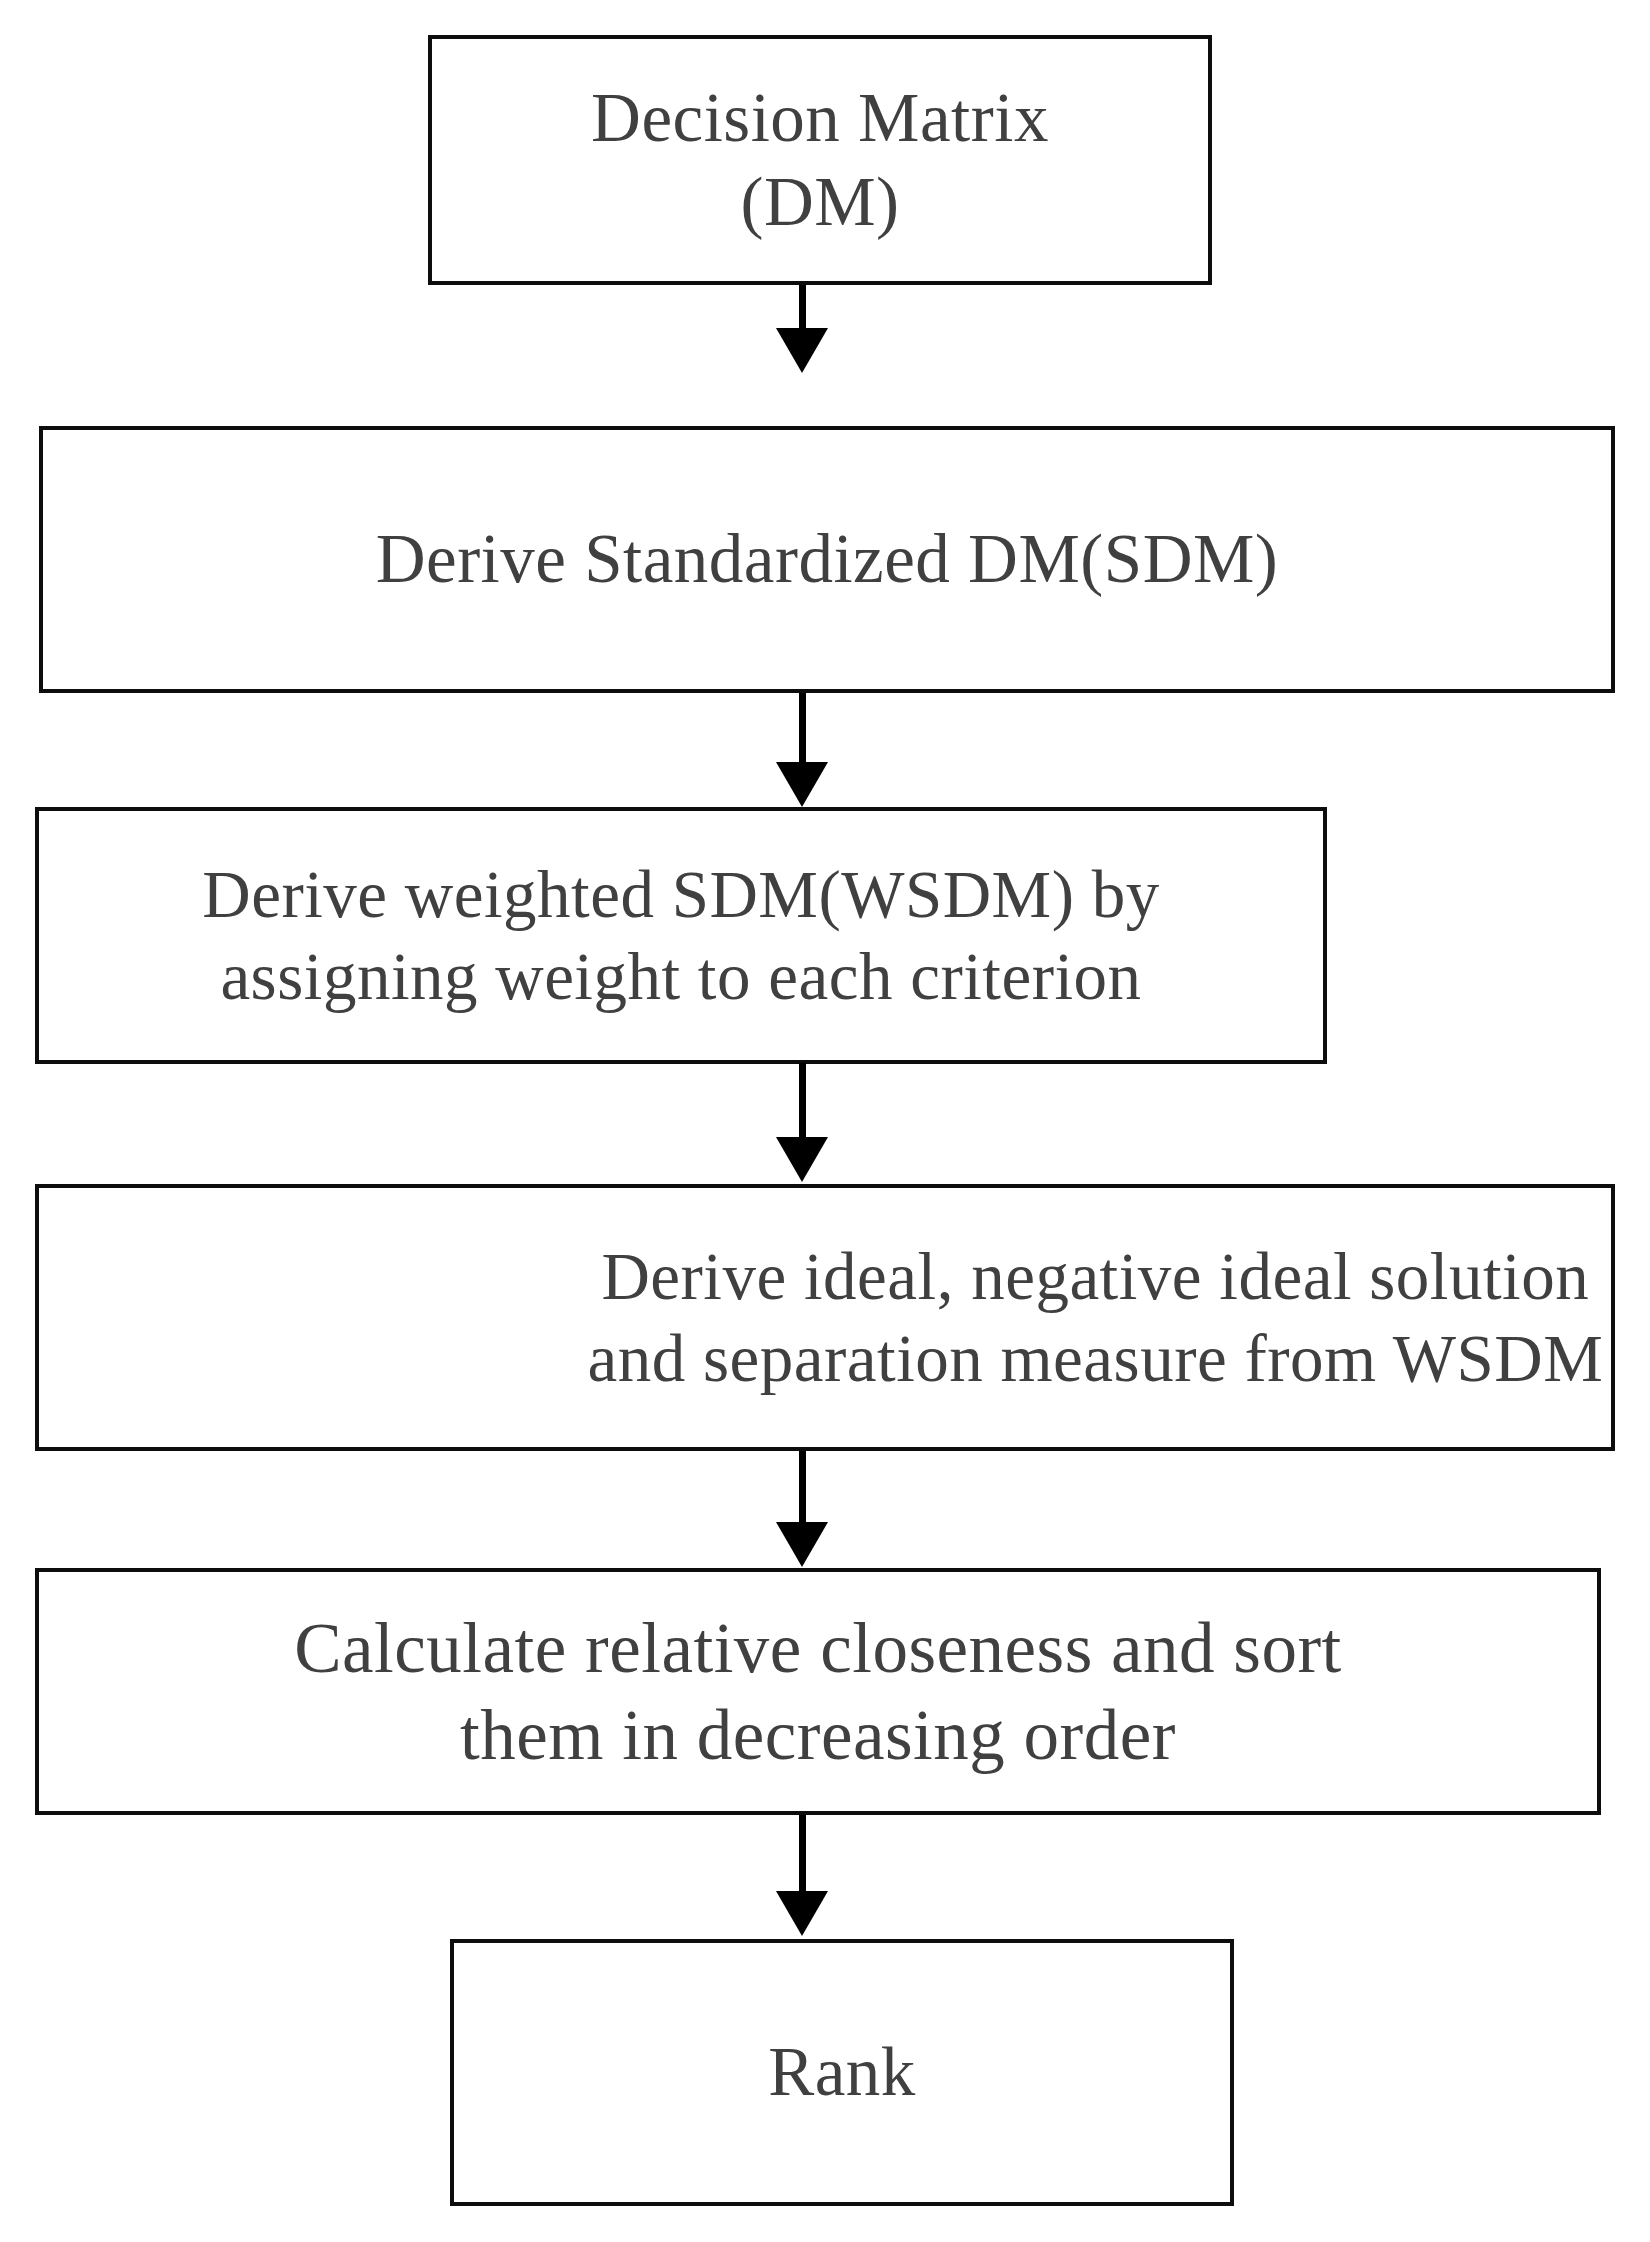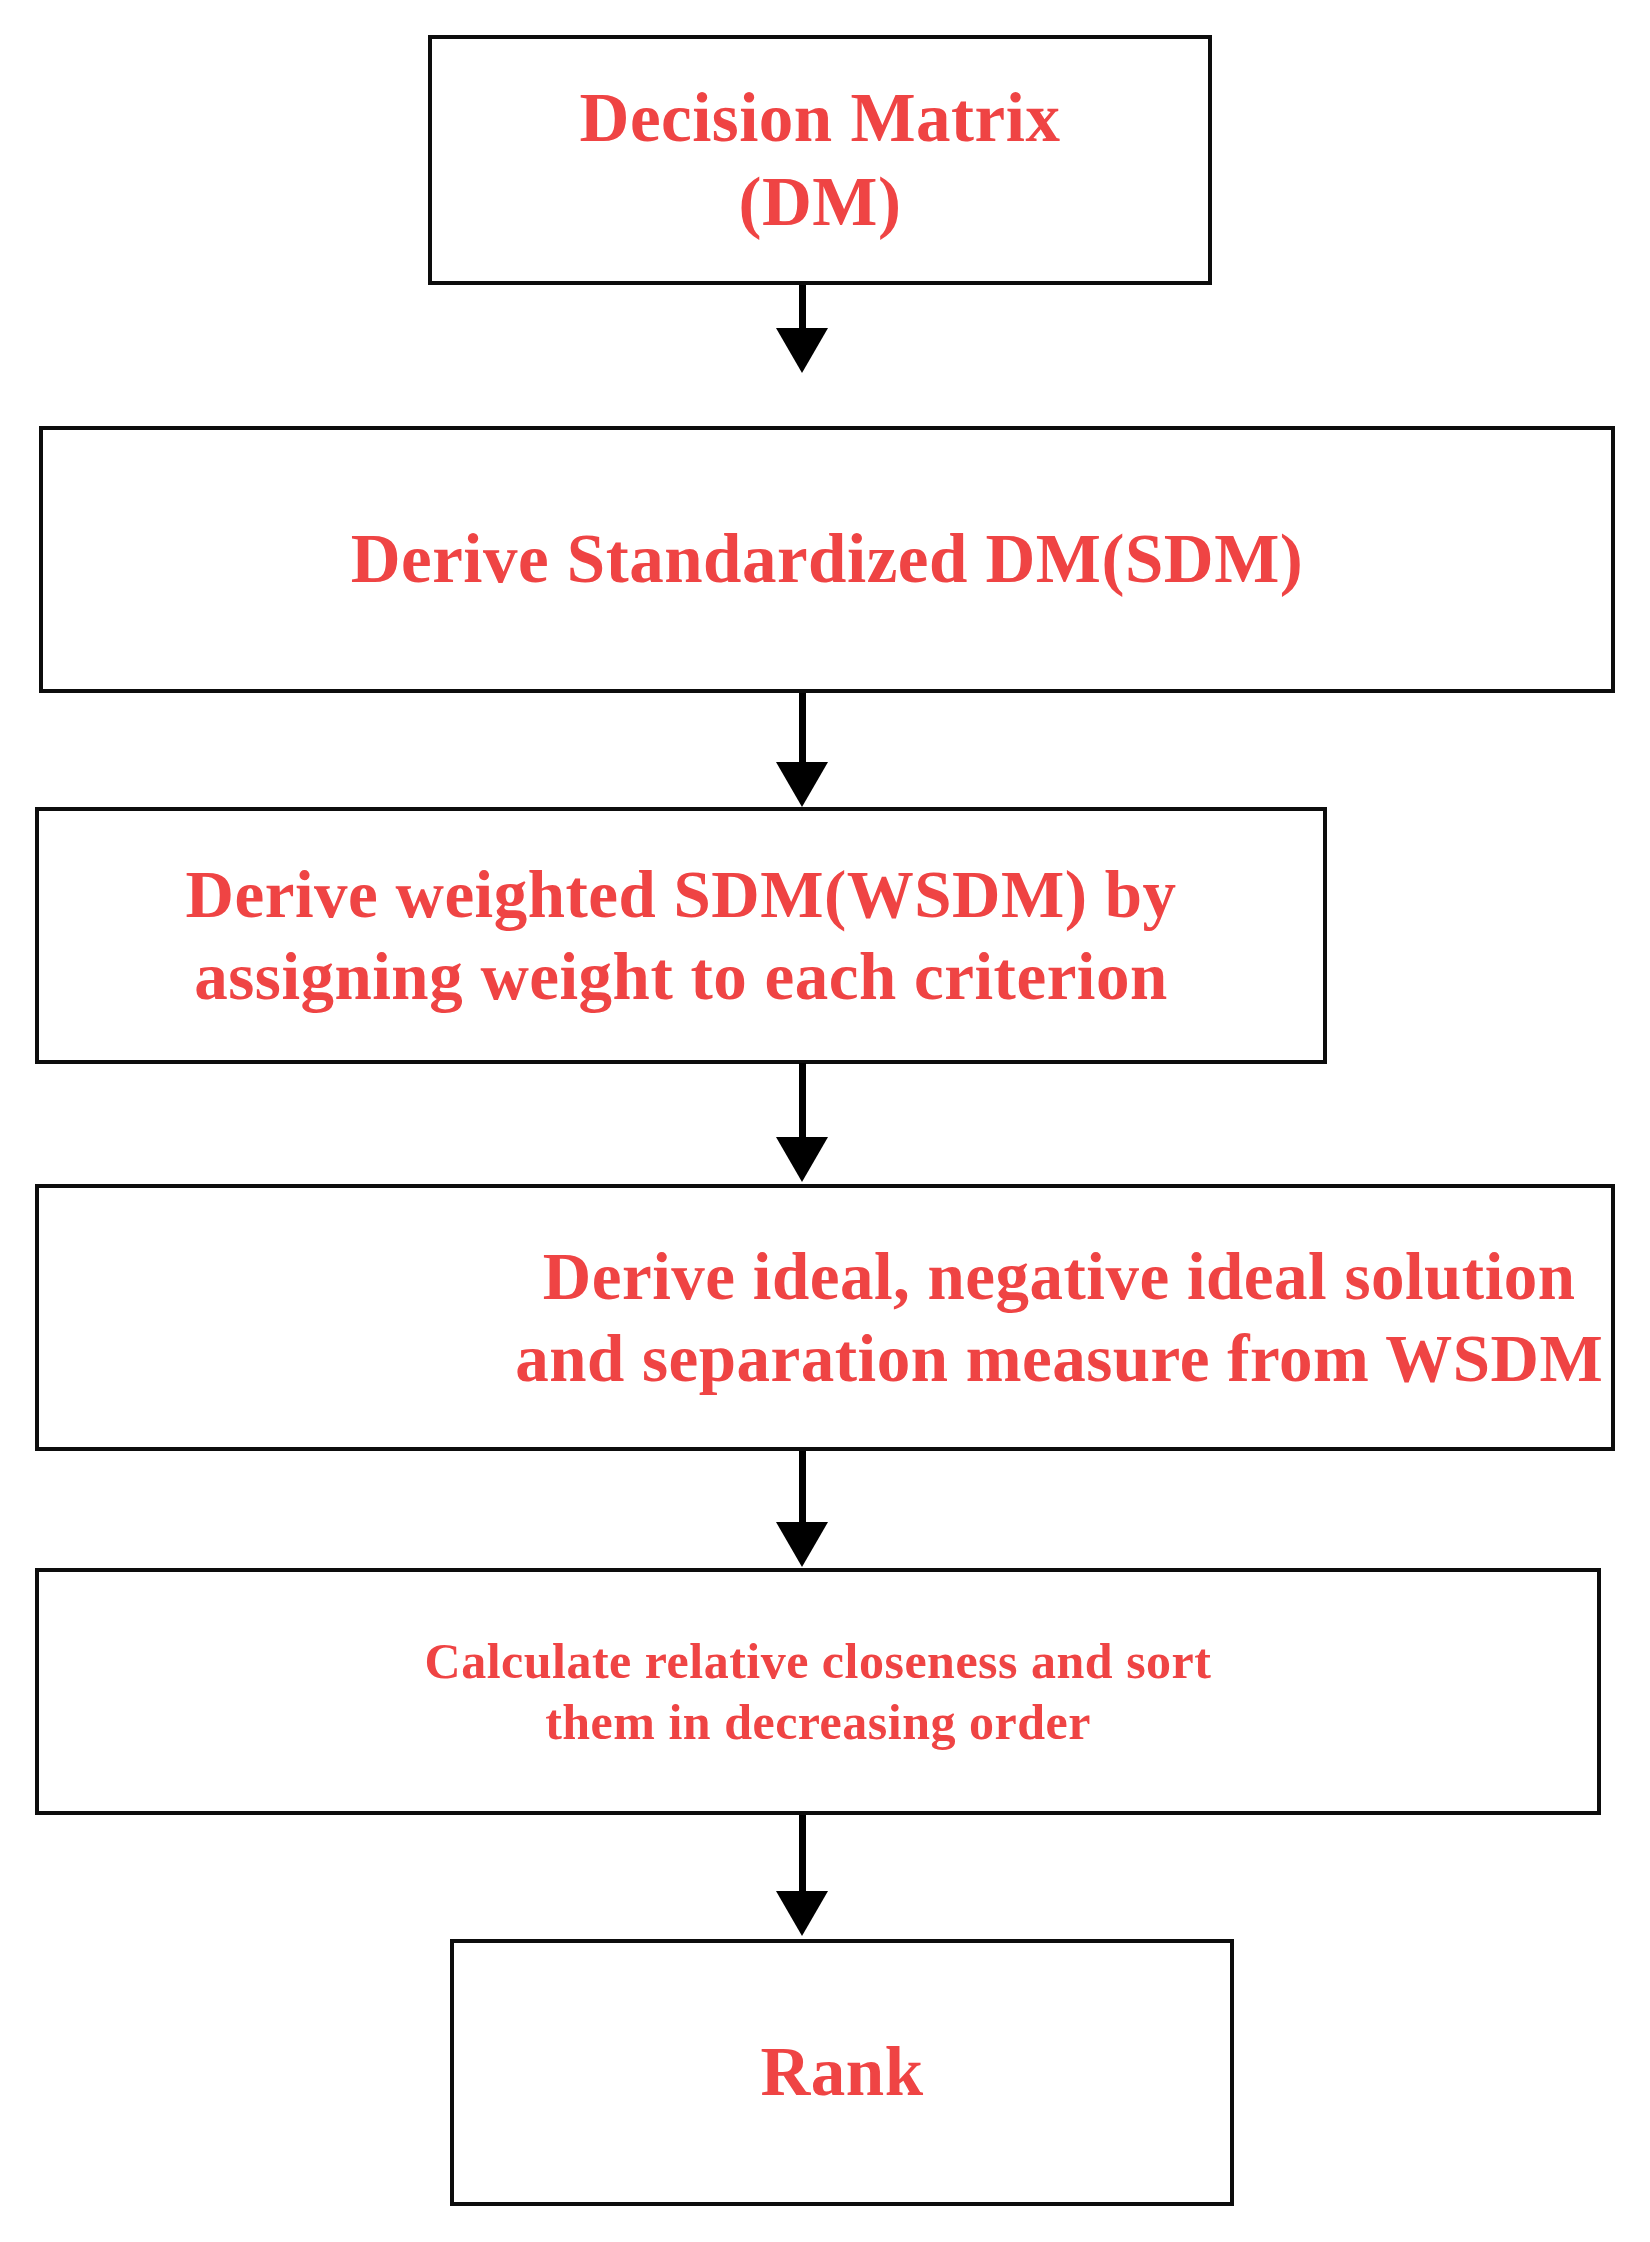--- a/index.html
+++ b/index.html
@@ -19,43 +19,43 @@
     position: absolute;
     box-sizing: border-box;
     border: 4.9px solid #0d0d0d;
     background: #ffffff;
     display: flex;
     align-items: center;
     justify-content: center;
     text-align: center;
   }
   .node-label {
-    font-weight: bold;
-    color: #ef4444;
+    font-weight: normal;
+    color: #404040;
     line-height: 1.22;
     letter-spacing: 0.5px;
     padding: 0 7.8px;
     white-space: pre-line;
   }
 
   
   #node-dm        { left: 428px;  top: 35px;   width: 784px; height: 250px; }
   #node-dm .node-label   { font-size: 69px; }
 
   #node-sdm       { left: 39px;   top: 426px;  width: 1576px; height: 267px; }
   #node-sdm .node-label  { font-size: 69px; }
 
   #node-wsdm      { left: 35px;   top: 807px;  width: 1292px; height: 257px; }
   #node-wsdm .node-label { font-size: 67px; }
 
   #node-ideal     { left: 35px;   top: 1184px; width: 1580px; height: 267px; justify-content: flex-end; }
   #node-ideal .node-label{ font-size: 67px; }
 
   #node-closeness { left: 35px;   top: 1568px; width: 1566px; height: 247px; }
-  #node-closeness .node-label { font-size: 50px; }
+  #node-closeness .node-label { font-size: 71px; }
 
   #node-rank      { left: 426px;  top: 1939px; width: 784px; height: 267px; margin-left: 24px; }
   #node-rank .node-label { font-size: 69px; }
 
   
   .arrow {
     position: absolute;
     width: 0;
   }
   .arrow .shaft {

